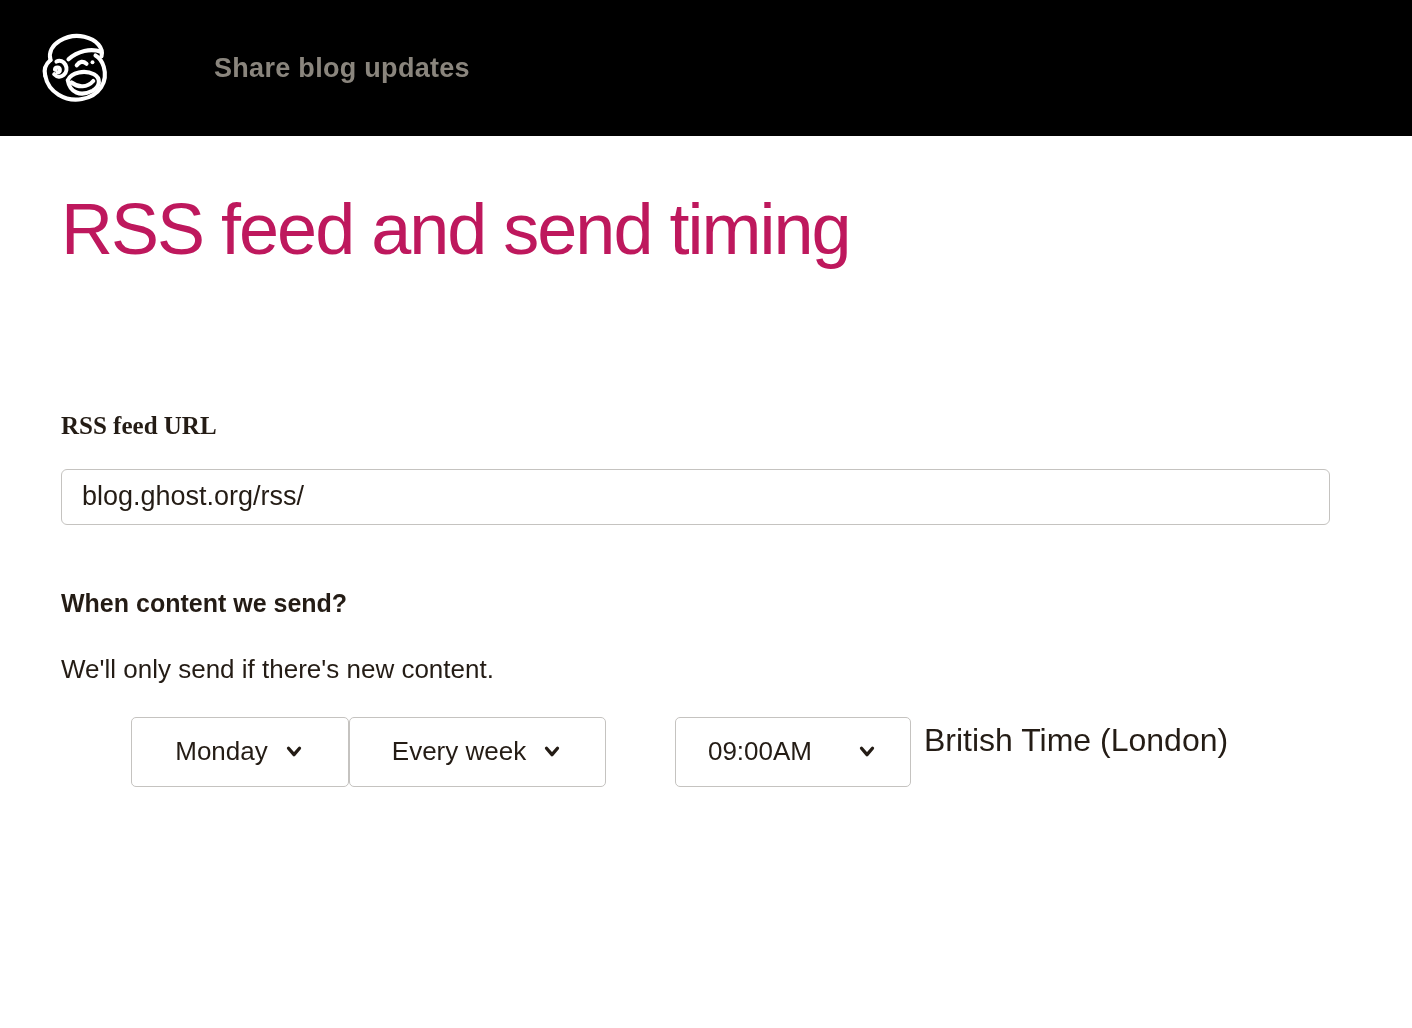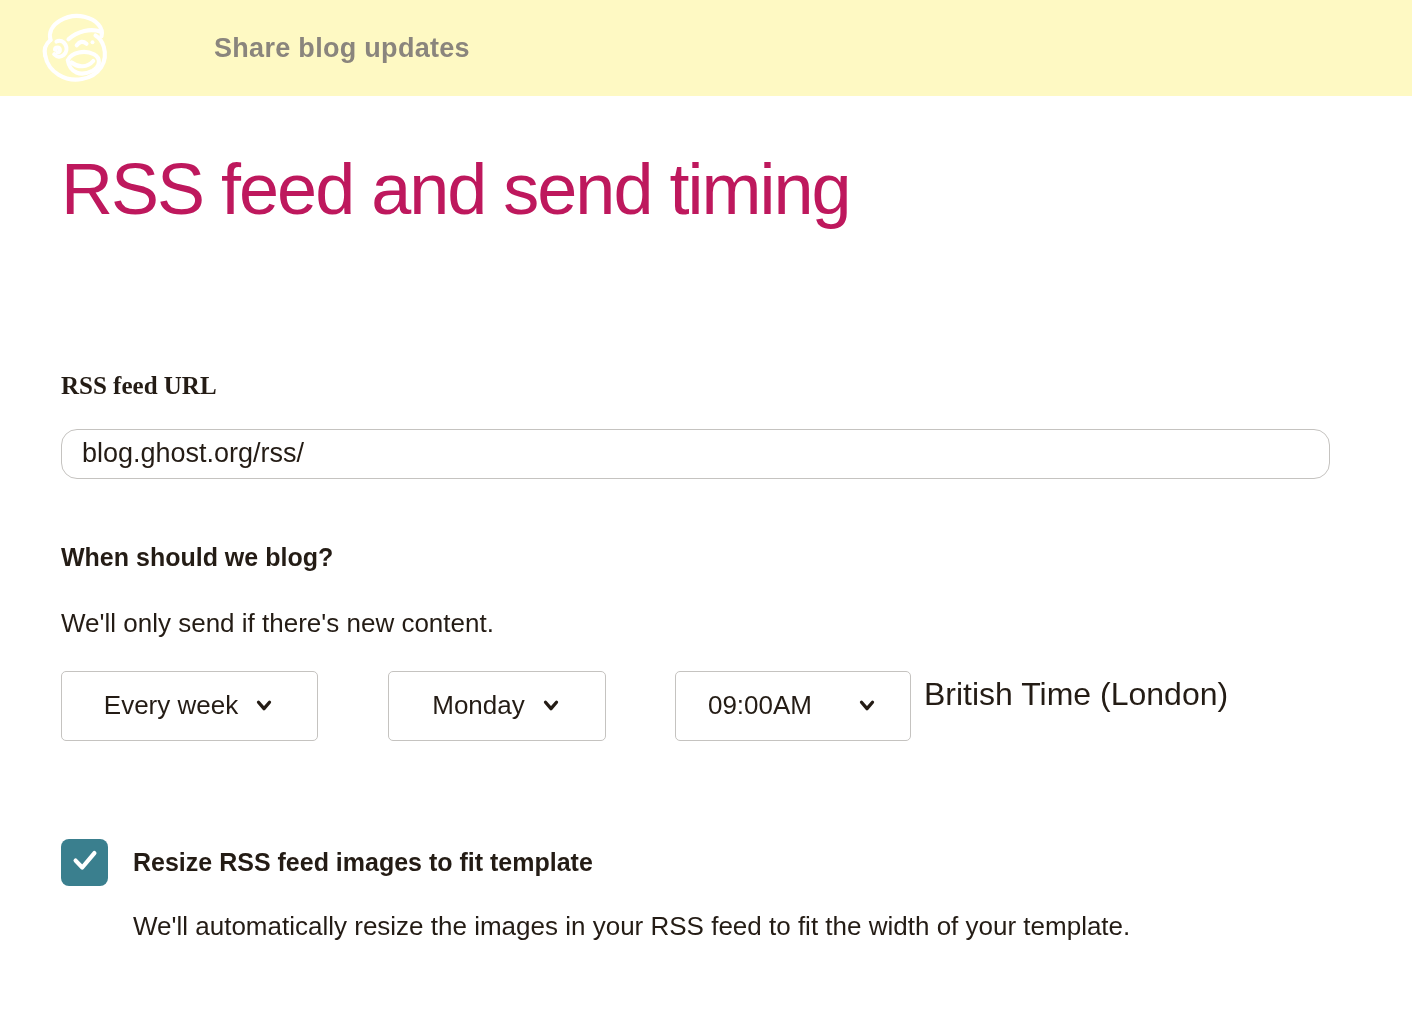--- a/index.html
+++ b/index.html
@@ -8,22 +8,22 @@
     width: 1412px;
     height: 1028px;
     background: #ffffff;
     font-family: "Liberation Sans", sans-serif;
     color: #241c15;
     overflow: hidden;
   }
 
   
   .app-header {
-    height: 96px;
-    background: #fef9c3;
+    height: 136px;
+    background: #000000;
     display: flex;
     align-items: center;
   }
   .logo-wrap {
     margin-left: 34px;
     width: 78px;
     height: 94px;
     display: flex;
     align-items: center;
     justify-content: center;
@@ -55,23 +55,23 @@
     margin-top: 140px;
     font-size: 25px;
     font-weight: 700;
     line-height: 29px;
     font-family: Liberation Serif, serif;
   }
   .url-input {
     display: block;
     margin-top: 29px;
     width: 100%;
-    height: 50px;
+    height: 56px;
     border: 1px solid #c5c3c0;
-    border-radius: 16px;
+    border-radius: 6px;
     background: #fff;
     padding: 0 20px;
     font-family: "Liberation Sans", sans-serif;
     font-size: 27px;
     color: #241c15;
     outline: none;
   }
 
   .section-heading {
     margin: 64px 0 0 0;
@@ -177,61 +177,48 @@
 
 <main class="main">
   <h1 class="page-title">RSS feed and send timing</h1>
 
   <section>
     <label class="field-label" for="rss-url">RSS feed URL</label>
     <input id="rss-url" class="url-input" type="text" value="blog.ghost.org/rss/" style="">
   </section>
 
   <section>
-    <h2 class="section-heading">When should we blog?</h2>
+    <h2 class="section-heading">When content we send?</h2>
     <p class="section-note">We'll only send if there's new content.</p>
 
     <div class="selects-row">
+      <div class="select-box select-day">
+        <span>Monday</span>
+        <span class="chevron">
+          <svg width="22" height="22" viewBox="0 0 24 24" fill="none">
+            <polyline points="6,9 12,16 18,9" stroke="#241c15" stroke-width="3.6" stroke-linecap="round" stroke-linejoin="round"></polyline>
+          </svg>
+        </span>
+      </div>
+
       <div class="select-box select-frequency">
         <span>Every week</span>
         <span class="chevron">
           <svg width="22" height="22" viewBox="0 0 24 24" fill="none">
             <polyline points="6,9 12,16 18,9" stroke="#241c15" stroke-width="3.6" stroke-linecap="round" stroke-linejoin="round"></polyline>
           </svg>
         </span>
       </div>
 
-      <div class="select-box select-day">
-        <span>Monday</span>
-        <span class="chevron">
-          <svg width="22" height="22" viewBox="0 0 24 24" fill="none">
-            <polyline points="6,9 12,16 18,9" stroke="#241c15" stroke-width="3.6" stroke-linecap="round" stroke-linejoin="round"></polyline>
-          </svg>
-        </span>
-      </div>
-
       <div class="select-box select-time">
         <span>09:00AM</span>
         <span class="chevron">
           <svg width="22" height="22" viewBox="0 0 24 24" fill="none">
             <polyline points="6,9 12,16 18,9" stroke="#241c15" stroke-width="3.6" stroke-linecap="round" stroke-linejoin="round"></polyline>
           </svg>
         </span>
       </div>
 
       <span class="timezone-label">British Time (London)</span>
     </div>
   </section>
 
-  <section>
-    <div class="check-row">
-      <div class="checkbox">
-        <span>
-          <svg width="30" height="30" viewBox="0 0 24 24" fill="none">
-            <polyline points="4.5,12.5 9.8,18 19.5,6.5" stroke="#ffffff" stroke-width="3.4" stroke-linecap="round" stroke-linejoin="round"></polyline>
-          </svg>
-        </span>
-      </div>
-      <label class="check-label">Resize RSS feed images to fit template</label>
-    </div>
-    <p class="check-description">We'll automatically resize the images in your RSS feed to fit the width of your template.</p>
-  </section>
 </main>
 
 </body></html>

